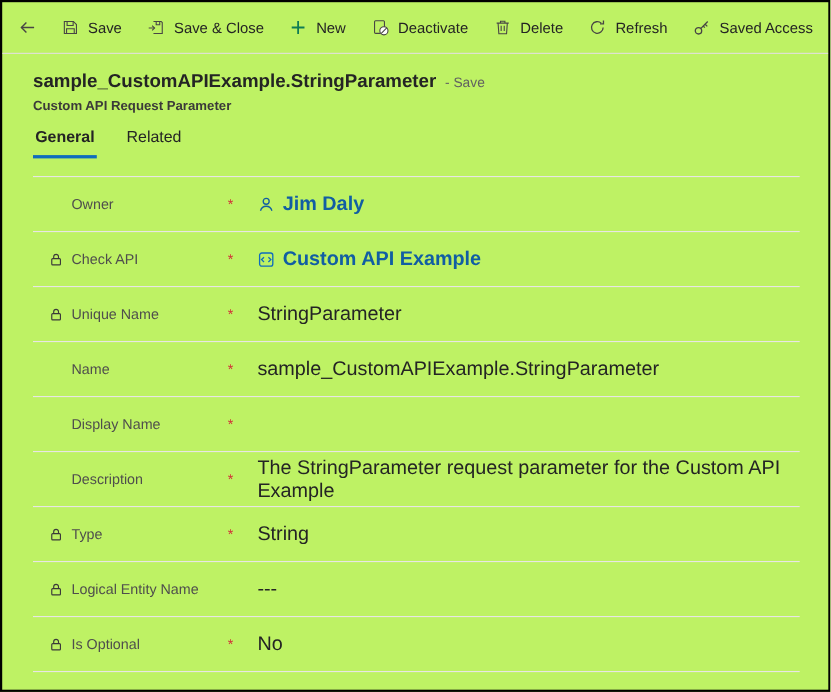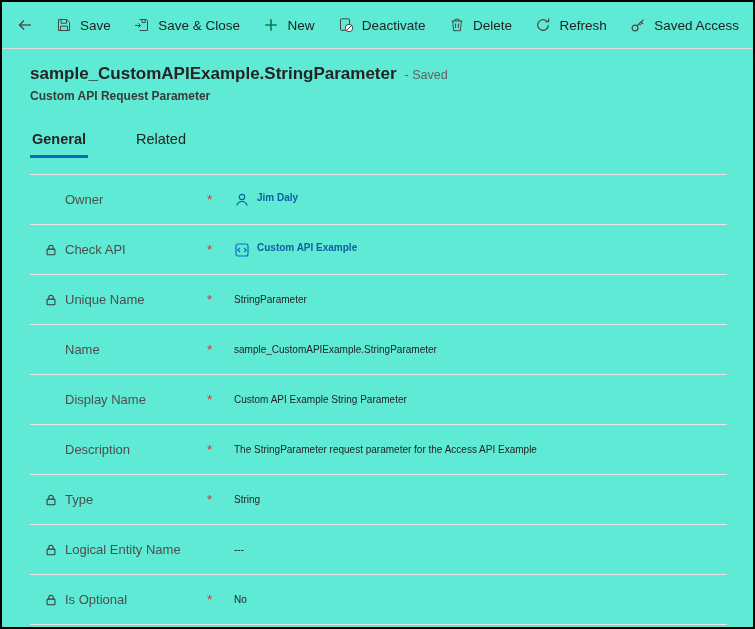--- a/index.html
+++ b/index.html
@@ -1,49 +1,49 @@
 <!DOCTYPE html>
 <html><head>
 <meta charset="utf-8">
 <style>
   html,body{margin:0;padding:0}
   body{font-family:"Liberation Sans",sans-serif;background:#fff}
-  .screen{width:755px;height:629px;border:2px solid #000;box-sizing:border-box;background:#5eead4;overflow:hidden}
+  .screen{width:755px;height:629px;border:2px solid #000;box-sizing:border-box;background:#bef264;overflow:hidden}
 
   
   .toolbar{display:flex;align-items:center;height:47px;border-bottom:1px solid #e1dfdd;padding:0 10px 0 6px;box-sizing:border-box}
   .back-btn{background:none;border:none;width:34px;height:34px;display:flex;align-items:center;justify-content:center;color:#616161;cursor:pointer;padding:0}
   .cmd-group{flex:1;display:flex;justify-content:space-between;align-items:center;margin-left:10px}
   .cmd-btn{background:none;border:none;display:flex;align-items:center;gap:8px;height:34px;padding:0 4px;font-family:inherit;font-size:13.5px;color:#242424;cursor:pointer;white-space:nowrap}
   .ico{display:inline-flex;width:16px;height:16px;color:#484644;flex-shrink:0}
   .ico svg{width:16px;height:16px;display:block}
   .ico.plus{color:#0e7c54}
 
   
   .page-header{padding:15px 28px 0}
   .title-line{display:flex;align-items:baseline;gap:8px}
   .page-title{font-size:17px;font-weight:700;color:#242424;line-height:20px}
   .save-status{font-size:12.5px;color:#616161}
   .page-subtitle{margin-top:5px;font-size:12px;font-weight:700;color:#3b3a39;line-height:14px}
 
   
-  .tabs{display:flex;gap:46px;padding:0 28px;margin-top:28px}
+  .tabs{display:flex;gap:25px;padding:0 28px;margin-top:14px}
   .tab{background:none;border:none;border-bottom:3px solid transparent;font-family:inherit;font-size:14.5px;color:#242424;padding:0 2px 7px;cursor:pointer;line-height:17px}
   .tab.active{font-weight:700;border-bottom-color:#0f6cbd}
 
   
   .form{margin:16px 26px 0 28px;border-top:1px solid #e8e6e4}
   .row{display:flex;align-items:center;height:50px;border-bottom:1px solid #e8e6e4;padding-left:14px;box-sizing:border-box}
   .label-wrap{display:flex;align-items:flex-end;width:163px;flex-shrink:0}
   .lock{display:inline-flex;width:14px;height:14px;margin-right:7px;color:#3b3a39;flex-shrink:0}
   .lock svg{width:14px;height:14px;display:block}
   .lock-space{width:21px;flex-shrink:0}
   .flabel{font-size:13px;color:#4f4e4d}
   .req{width:14px;color:#d13438;font-size:13px;flex-shrink:0}
-  .value{display:flex;align-items:flex-start;margin-left:13px;font-size:10px;color:#242424}
+  .value{display:flex;align-items:center;margin-left:13px;font-size:18px;color:#242424}
   .vico{display:inline-flex;width:16px;height:16px;margin-right:7px;flex-shrink:0}
   .vico svg{width:16px;height:16px;display:block}
   .vico.person{color:#115ea3}
   .vico.api{color:#0f6cbd}
   .link{color:#115ea3;font-weight:700;text-decoration:none;cursor:pointer}
 </style>
 </head>
 <body>
 
 <div class="screen">
@@ -127,21 +127,21 @@
             </svg>
         </span>
         <span>Saved Access</span>
       </button>
     </div>
   </div>
 
   <div class="page-header">
     <div class="title-line">
       <span class="page-title">sample_CustomAPIExample.StringParameter</span>
-      <span class="save-status">- Saved</span>
+      <span class="save-status">- Save</span>
     </div>
     <div class="page-subtitle">Custom API Request Parameter</div>
   </div>
 
   <div class="tabs">
     <button class="tab active">General</button>
     <button class="tab">Related</button>
   </div>
 
   <div class="form">
@@ -211,33 +211,30 @@
         <span>sample_CustomAPIExample.StringParameter</span>
       </div>
     </div>
 
     <div class="row">
       <div class="label-wrap">
         <span class="lock-space"></span>
         <span class="flabel">Display Name</span>
       </div>
       <span class="req">*</span>
-      <div class="value">
-        <span>Custom API Example String Parameter</span>
-      </div>
     </div>
 
     <div class="row">
       <div class="label-wrap">
         <span class="lock-space"></span>
         <span class="flabel">Description</span>
       </div>
       <span class="req">*</span>
       <div class="value">
-        <span>The StringParameter request parameter for the Access API Example</span>
+        <span>The StringParameter request parameter for the Custom API Example</span>
       </div>
     </div>
 
     <div class="row">
       <div class="label-wrap">
         <span class="lock">
           <svg viewBox="0 0 16 16" fill="none" stroke="currentColor" stroke-width="1.2">
               <rect x="3.5" y="7" width="9" height="6.5" rx="1"></rect>
               <path d="M5.5 7V5a2.5 2.5 0 0 1 5 0v2"></path>
             </svg>

